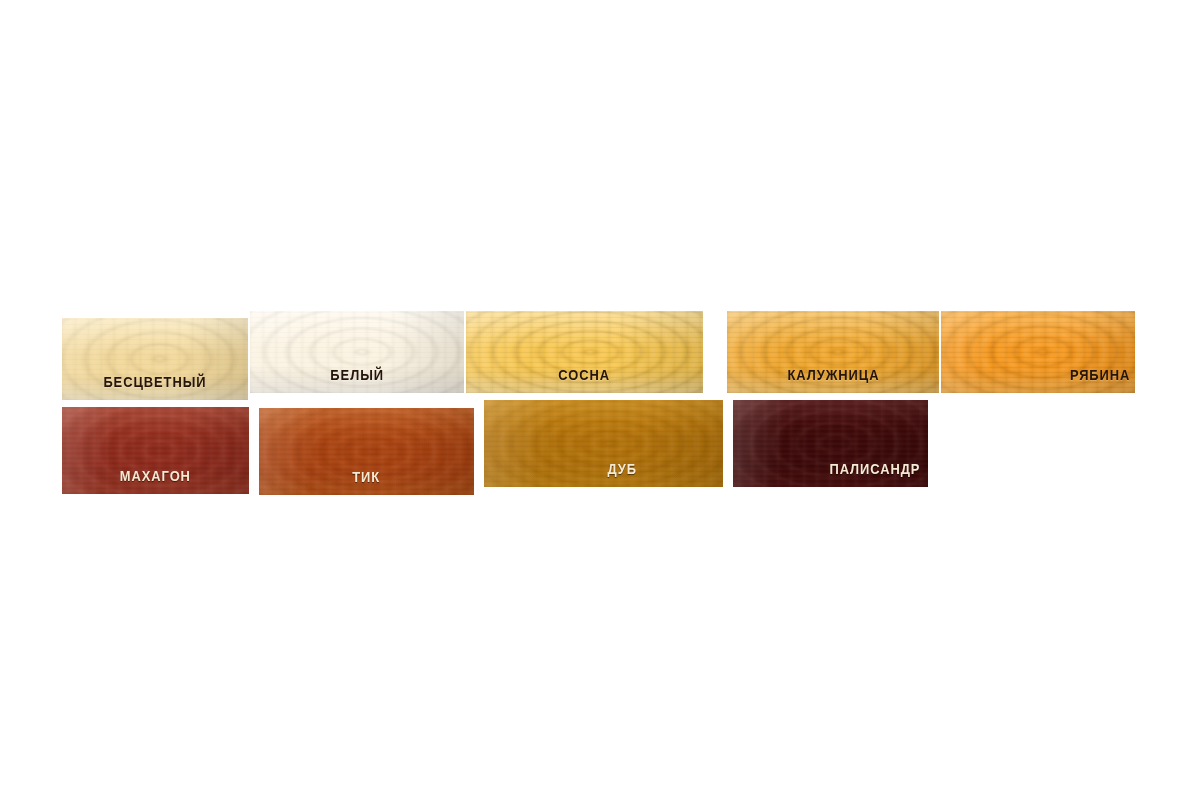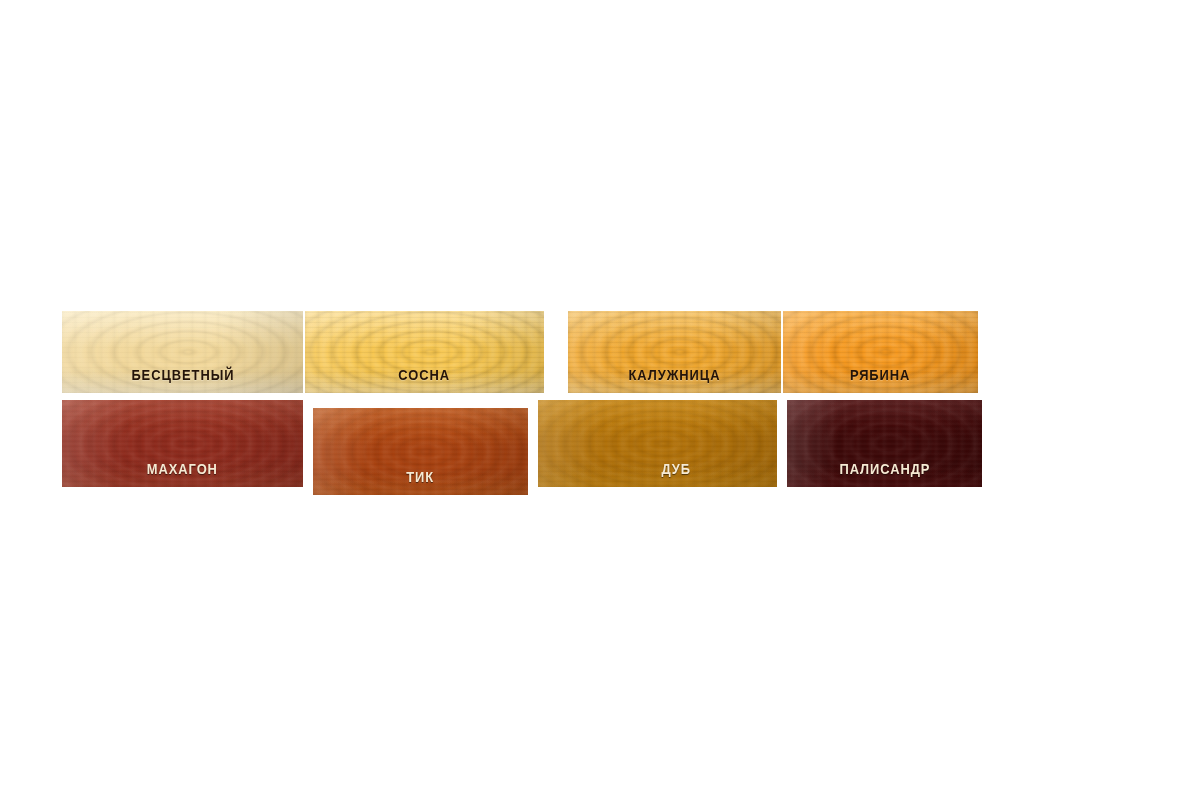--- a/index.html
+++ b/index.html
@@ -37,25 +37,25 @@
     height: 100%;
     box-sizing: border-box;
     overflow: hidden;
     display: flex;
     align-items: flex-end;
     justify-content: center;
   }
   .swatch + .swatch { border-left: 2px solid #ffffff; }
 
   
-  .w1 { width: 241px; }
+  .w1 { width: 187px; margin-top: 7px; }
   .w2 { width: 217px; }
   .w3 { width: 241px; }
   .w4 { width: 215px; margin-left: 22px; }
-  .w5 { width: 197px; }
+  .w5 { width: 197px; justify-content: flex-end; }
 
   
   .grain {
     position: absolute;
     inset: 0;
     pointer-events: none;
   }
   
   .grain .bands {
     position: absolute;
@@ -148,20 +148,29 @@
     <div class="swatch pale w1" style="background: linear-gradient(rgb(251, 236, 196) 0%, rgb(242, 216, 155) 46%, rgb(242, 216, 155) 74%, rgb(251, 236, 196) 100%) rgb(242, 216, 155);">
       <span class="grain">
         <span class="bands"></span>
           <span class="rings"></span>
         <span class="fibre"></span>
           <span class="shade"></span>
       </span>
       <span class="swatch-label label-dark">БЕСЦВЕТНЫЙ</span>
     </div>
 
+    <div class="swatch pale w2" style="background: linear-gradient(rgb(255, 250, 240) 0%, rgb(251, 243, 226) 46%, rgb(251, 243, 226) 74%, rgb(255, 250, 240) 100%) rgb(251, 243, 226);">
+      <span class="grain">
+        <span class="bands"></span>
+          <span class="rings"></span>
+        <span class="fibre"></span>
+          <span class="shade"></span>
+      </span>
+      <span class="swatch-label label-dark">БЕЛЫЙ</span>
+    </div>
 
     <div class="swatch w3" style="background: linear-gradient(rgb(252, 221, 142) 0%, rgb(247, 198, 78) 46%, rgb(247, 198, 78) 74%, rgb(252, 221, 142) 100%) rgb(247, 198, 78);">
       <span class="grain">
         <span class="bands"></span>
           <span class="rings"></span>
         <span class="fibre"></span>
           <span class="shade"></span>
       </span>
       <span class="swatch-label label-dark">СОСНА</span>
     </div>

